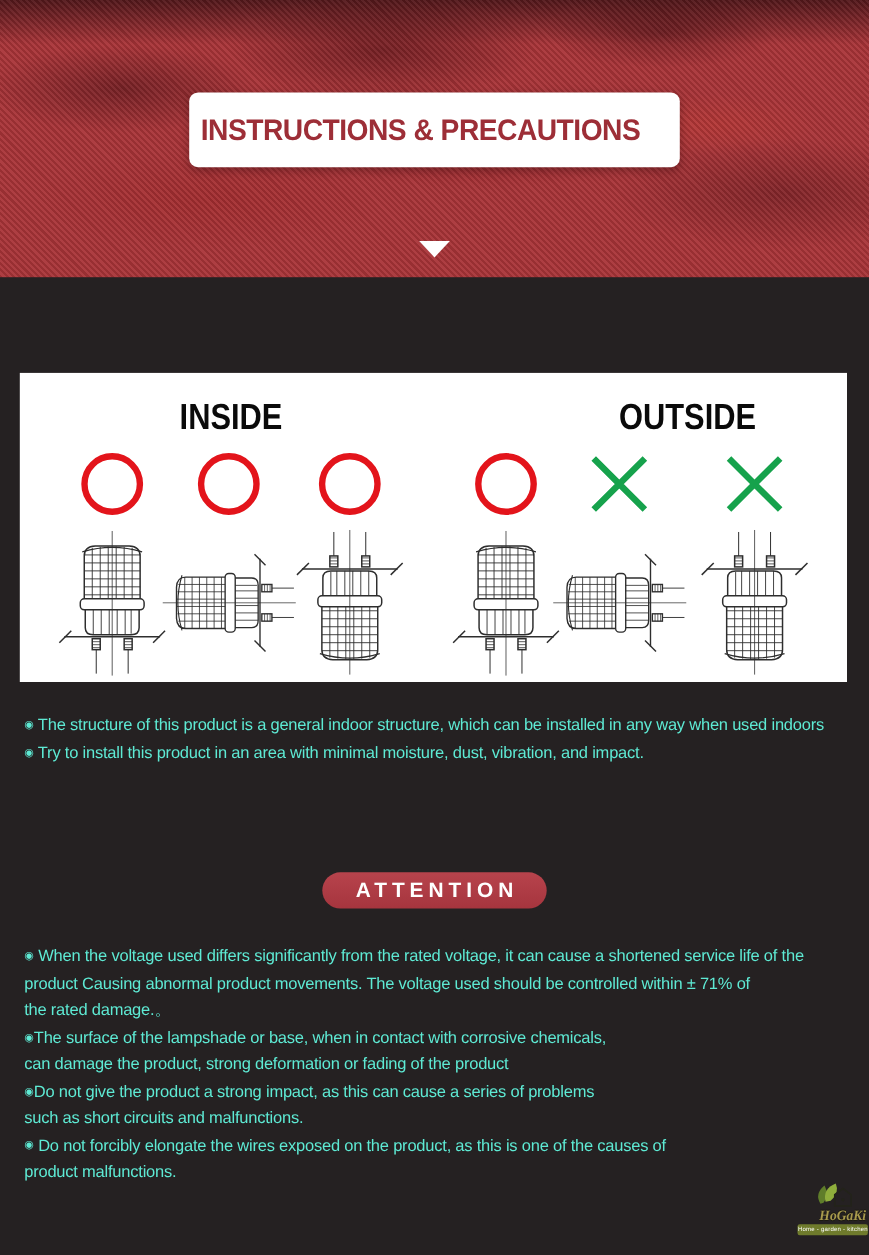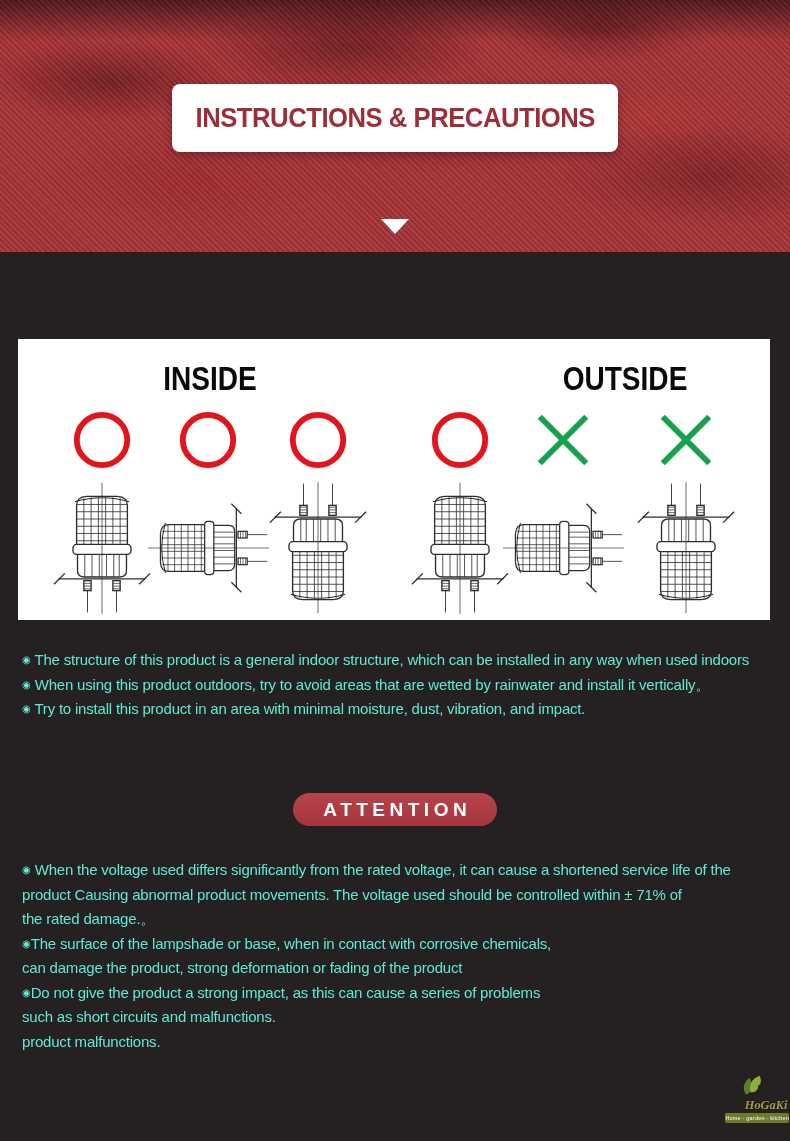--- a/index.html
+++ b/index.html
@@ -20,21 +20,21 @@
       radial-gradient(ellipse 200px 65px at 44% 18%, rgba(66,12,16,.5), transparent 70%),
       radial-gradient(ellipse 150px 45px at 76% 12%, rgba(70,14,18,.45), transparent 70%),
       radial-gradient(ellipse 140px 40px at 82% 45%, rgba(205,62,50,.30), transparent 70%),
       radial-gradient(ellipse 210px 70px at 90% 70%, rgba(60,10,14,.35), transparent 72%),
       radial-gradient(ellipse 230px 65px at 24% 72%, rgba(150,30,30,.30), transparent 70%),
       radial-gradient(ellipse 180px 50px at 55% 55%, rgba(130,25,28,.30), transparent 70%);
   }
   .title-card{
     position:absolute;left:172px;top:84px;width:446px;height:68px;
     background:#fff;border-radius:8px;box-shadow:0 3px 8px rgba(40,5,8,.35);
-    display:flex;align-items:center;justify-content:center;
+    display:flex;align-items:center;
   }
   .title-card h1{
     margin:0;font-size:27px;font-weight:700;color:#9d2e37;
     letter-spacing:-0.5px;transform:scaleX(.95);white-space:nowrap;
   }
   .down-triangle{
     position:absolute;left:381px;top:219px;width:0;height:0;
     border-left:14px solid transparent;border-right:14px solid transparent;
     border-top:15px solid #ffffff;
   }
@@ -191,36 +191,36 @@
     </div>
     <div class="drawing-cell rot-inv" style="left:612px">
       <svg viewBox="0 0 120 150">
           <use href="#beacon-symbol" xlink:href="#beacon-symbol"></use>
         </svg>
     </div>
   </div>
 
   <div class="notes notes-install">
     <div class="note-line"><span class="bullet">◉</span><span> The structure of this product is a general indoor structure, which can be installed in any way when used indoors</span></div>
-    <div class="note-line"><span class="bullet">◉</span><span> When using this product outdoors, try to avoid areas that are wetted by rainwater and install it vertically。</span></div>
     <div class="note-line"><span class="bullet">◉</span><span> Try to install this product in an area with minimal moisture, dust, vibration, and impact.</span></div>
   </div>
 
   <div class="pill pill-attention">
     <span>ATTENTION</span>
   </div>
 
   <div class="notes notes-attention">
     <div class="note-line"><span class="bullet">◉</span><span> When the voltage used differs significantly from the rated voltage, it can cause a shortened service life of the</span></div>
     <div class="note-line"><span class="bullet"></span><span>product Causing abnormal product movements. The voltage used should be controlled within ± 71% of</span></div>
     <div class="note-line"><span class="bullet"></span><span>the rated damage.。</span></div>
     <div class="note-line"><span class="bullet">◉</span><span>The surface of the lampshade or base, when in contact with corrosive chemicals,</span></div>
     <div class="note-line"><span class="bullet"></span><span>can damage the product, strong deformation or fading of the product</span></div>
     <div class="note-line"><span class="bullet">◉</span><span>Do not give the product a strong impact, as this can cause a series of problems</span></div>
     <div class="note-line"><span class="bullet"></span><span>such as short circuits and malfunctions.</span></div>
+    <div class="note-line"><span class="bullet">◉</span><span> Do not forcibly elongate the wires exposed on the product, as this is one of the causes of</span></div>
     <div class="note-line"><span class="bullet"></span><span>product malfunctions.</span></div>
   </div>
 
   <div class="logo">
     <svg class="leaves" width="38" height="26" viewBox="0 0 40 28">
       <path d="M8 22 Q2 12 12 4 Q17 13 11 21 Z" fill="#5f7d2a"></path>
       <path d="M13 20 Q10 7 23 2 Q27 11 18 19 Z" fill="#8fae3c"></path>
       <path d="M22 13 L30 7 L38 13 L38 24 L22 24 Z" fill="none" stroke="#23231a" stroke-width="1.6"></path>
       <circle cx="30" cy="18" r="1.6" fill="#23231a"></circle>
     </svg>

